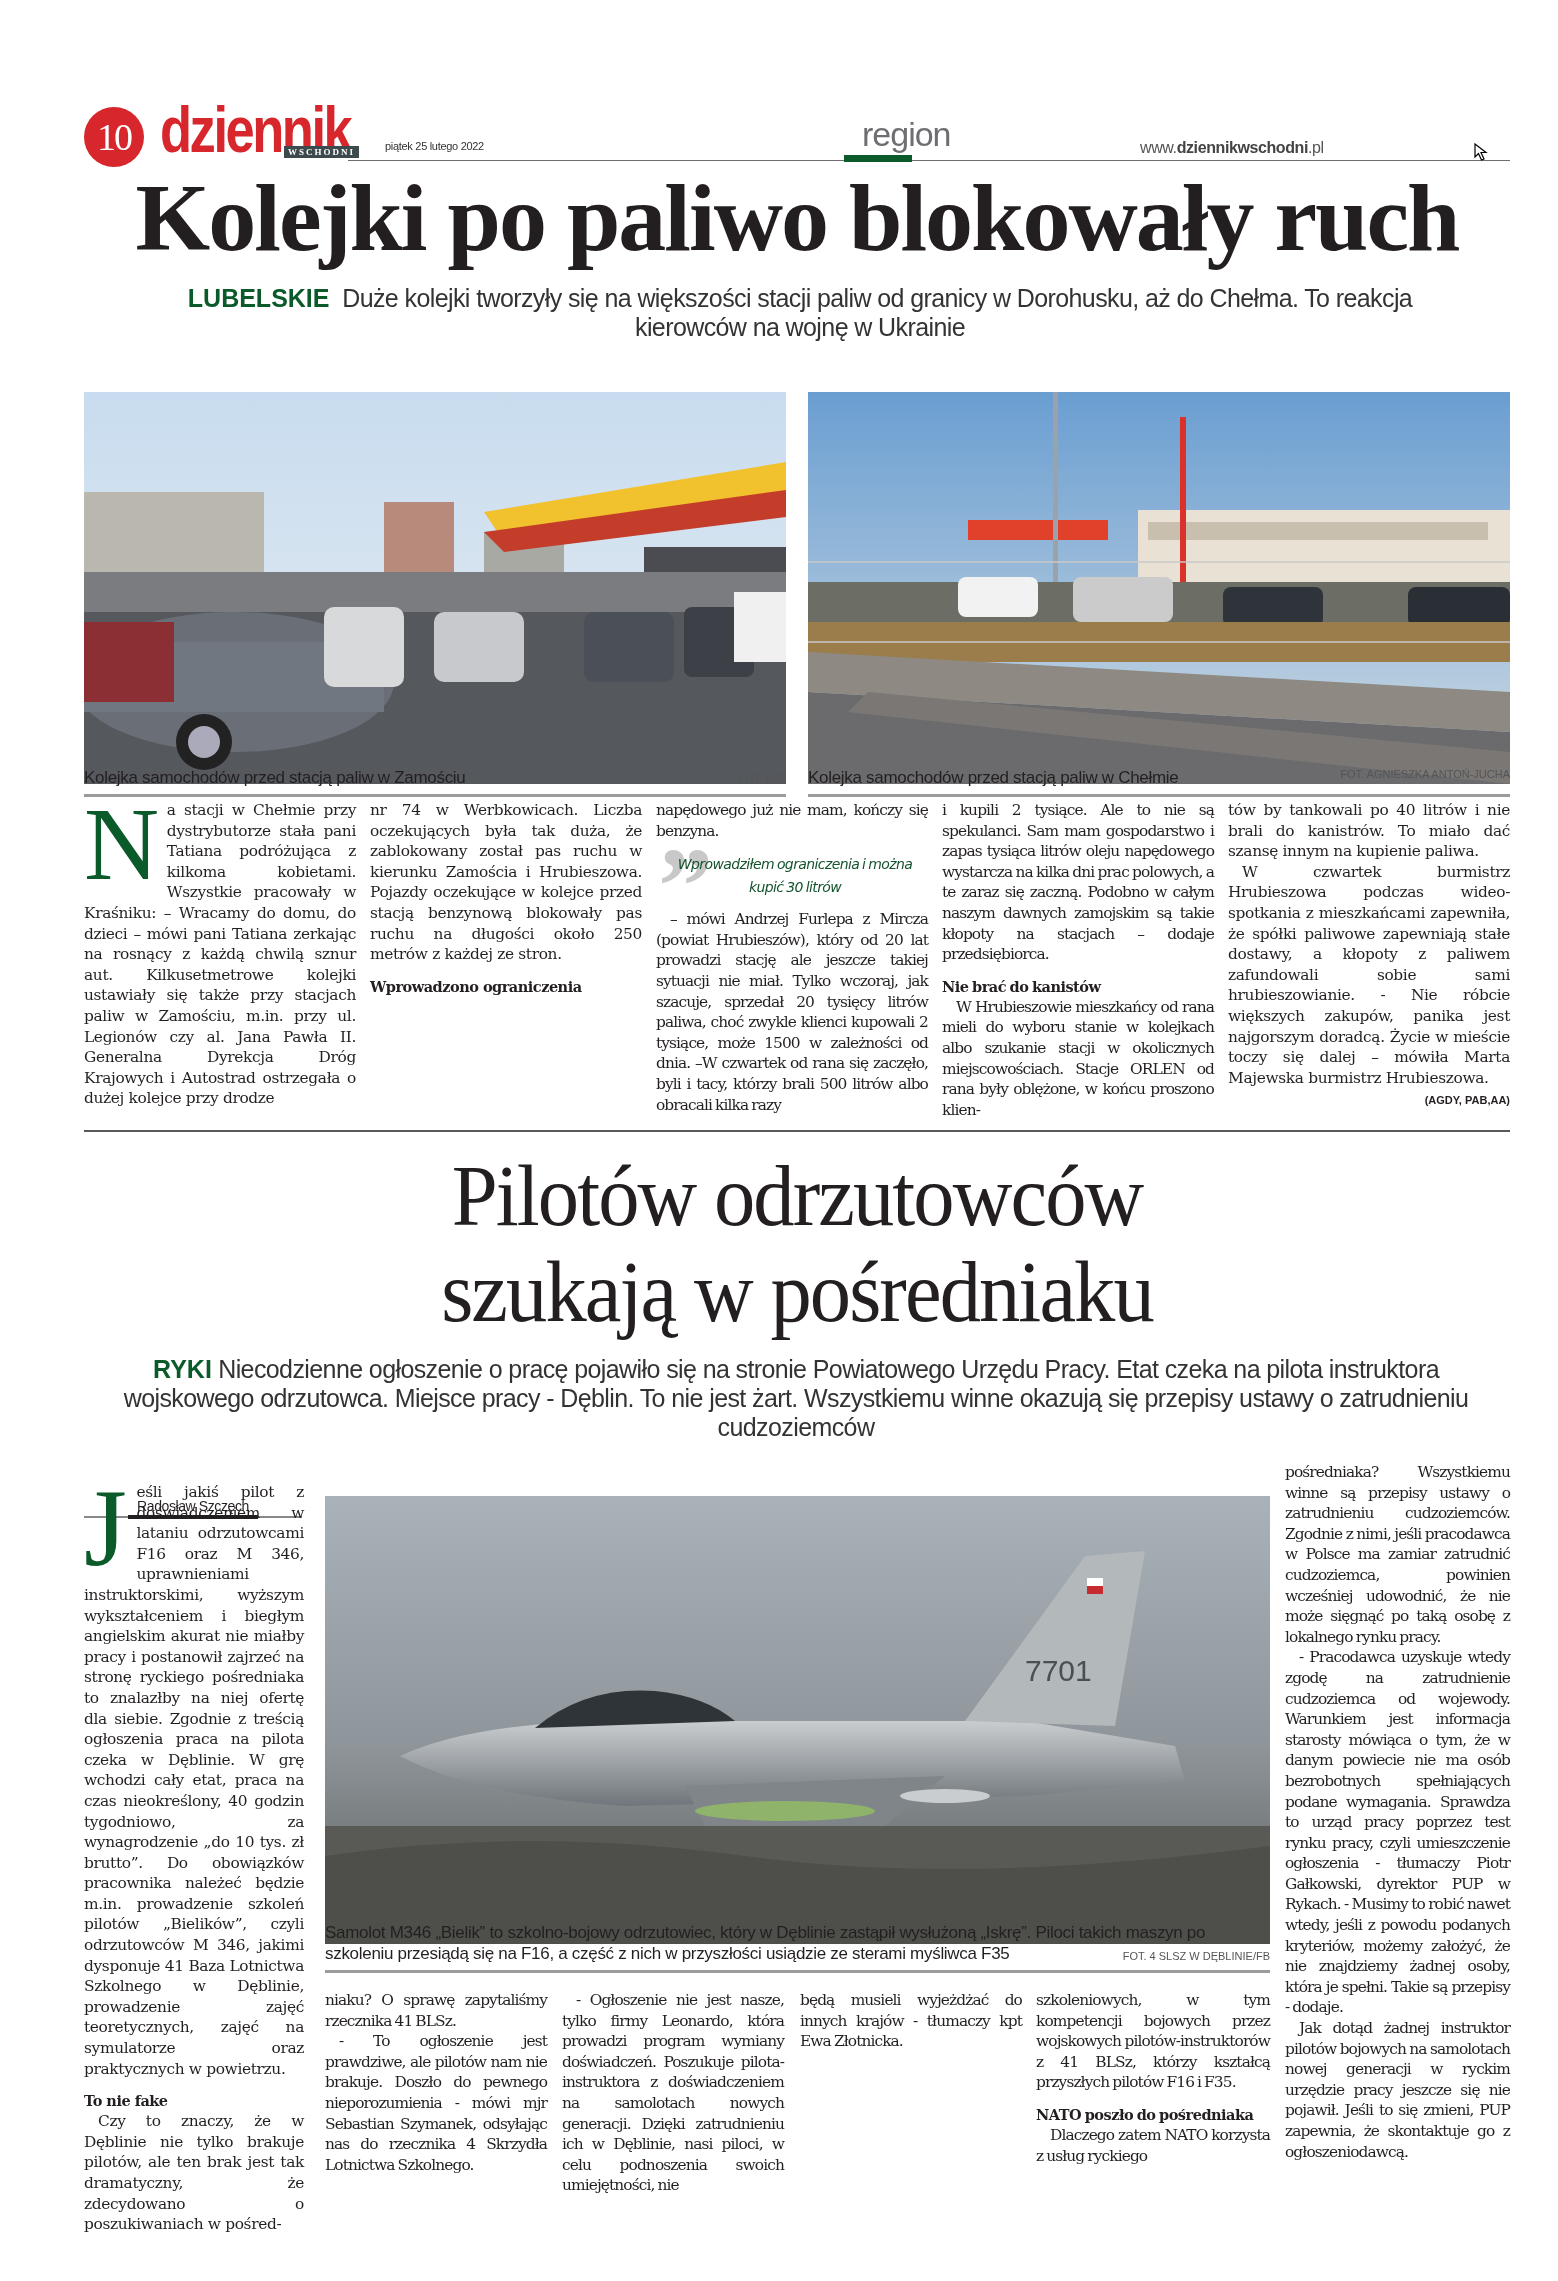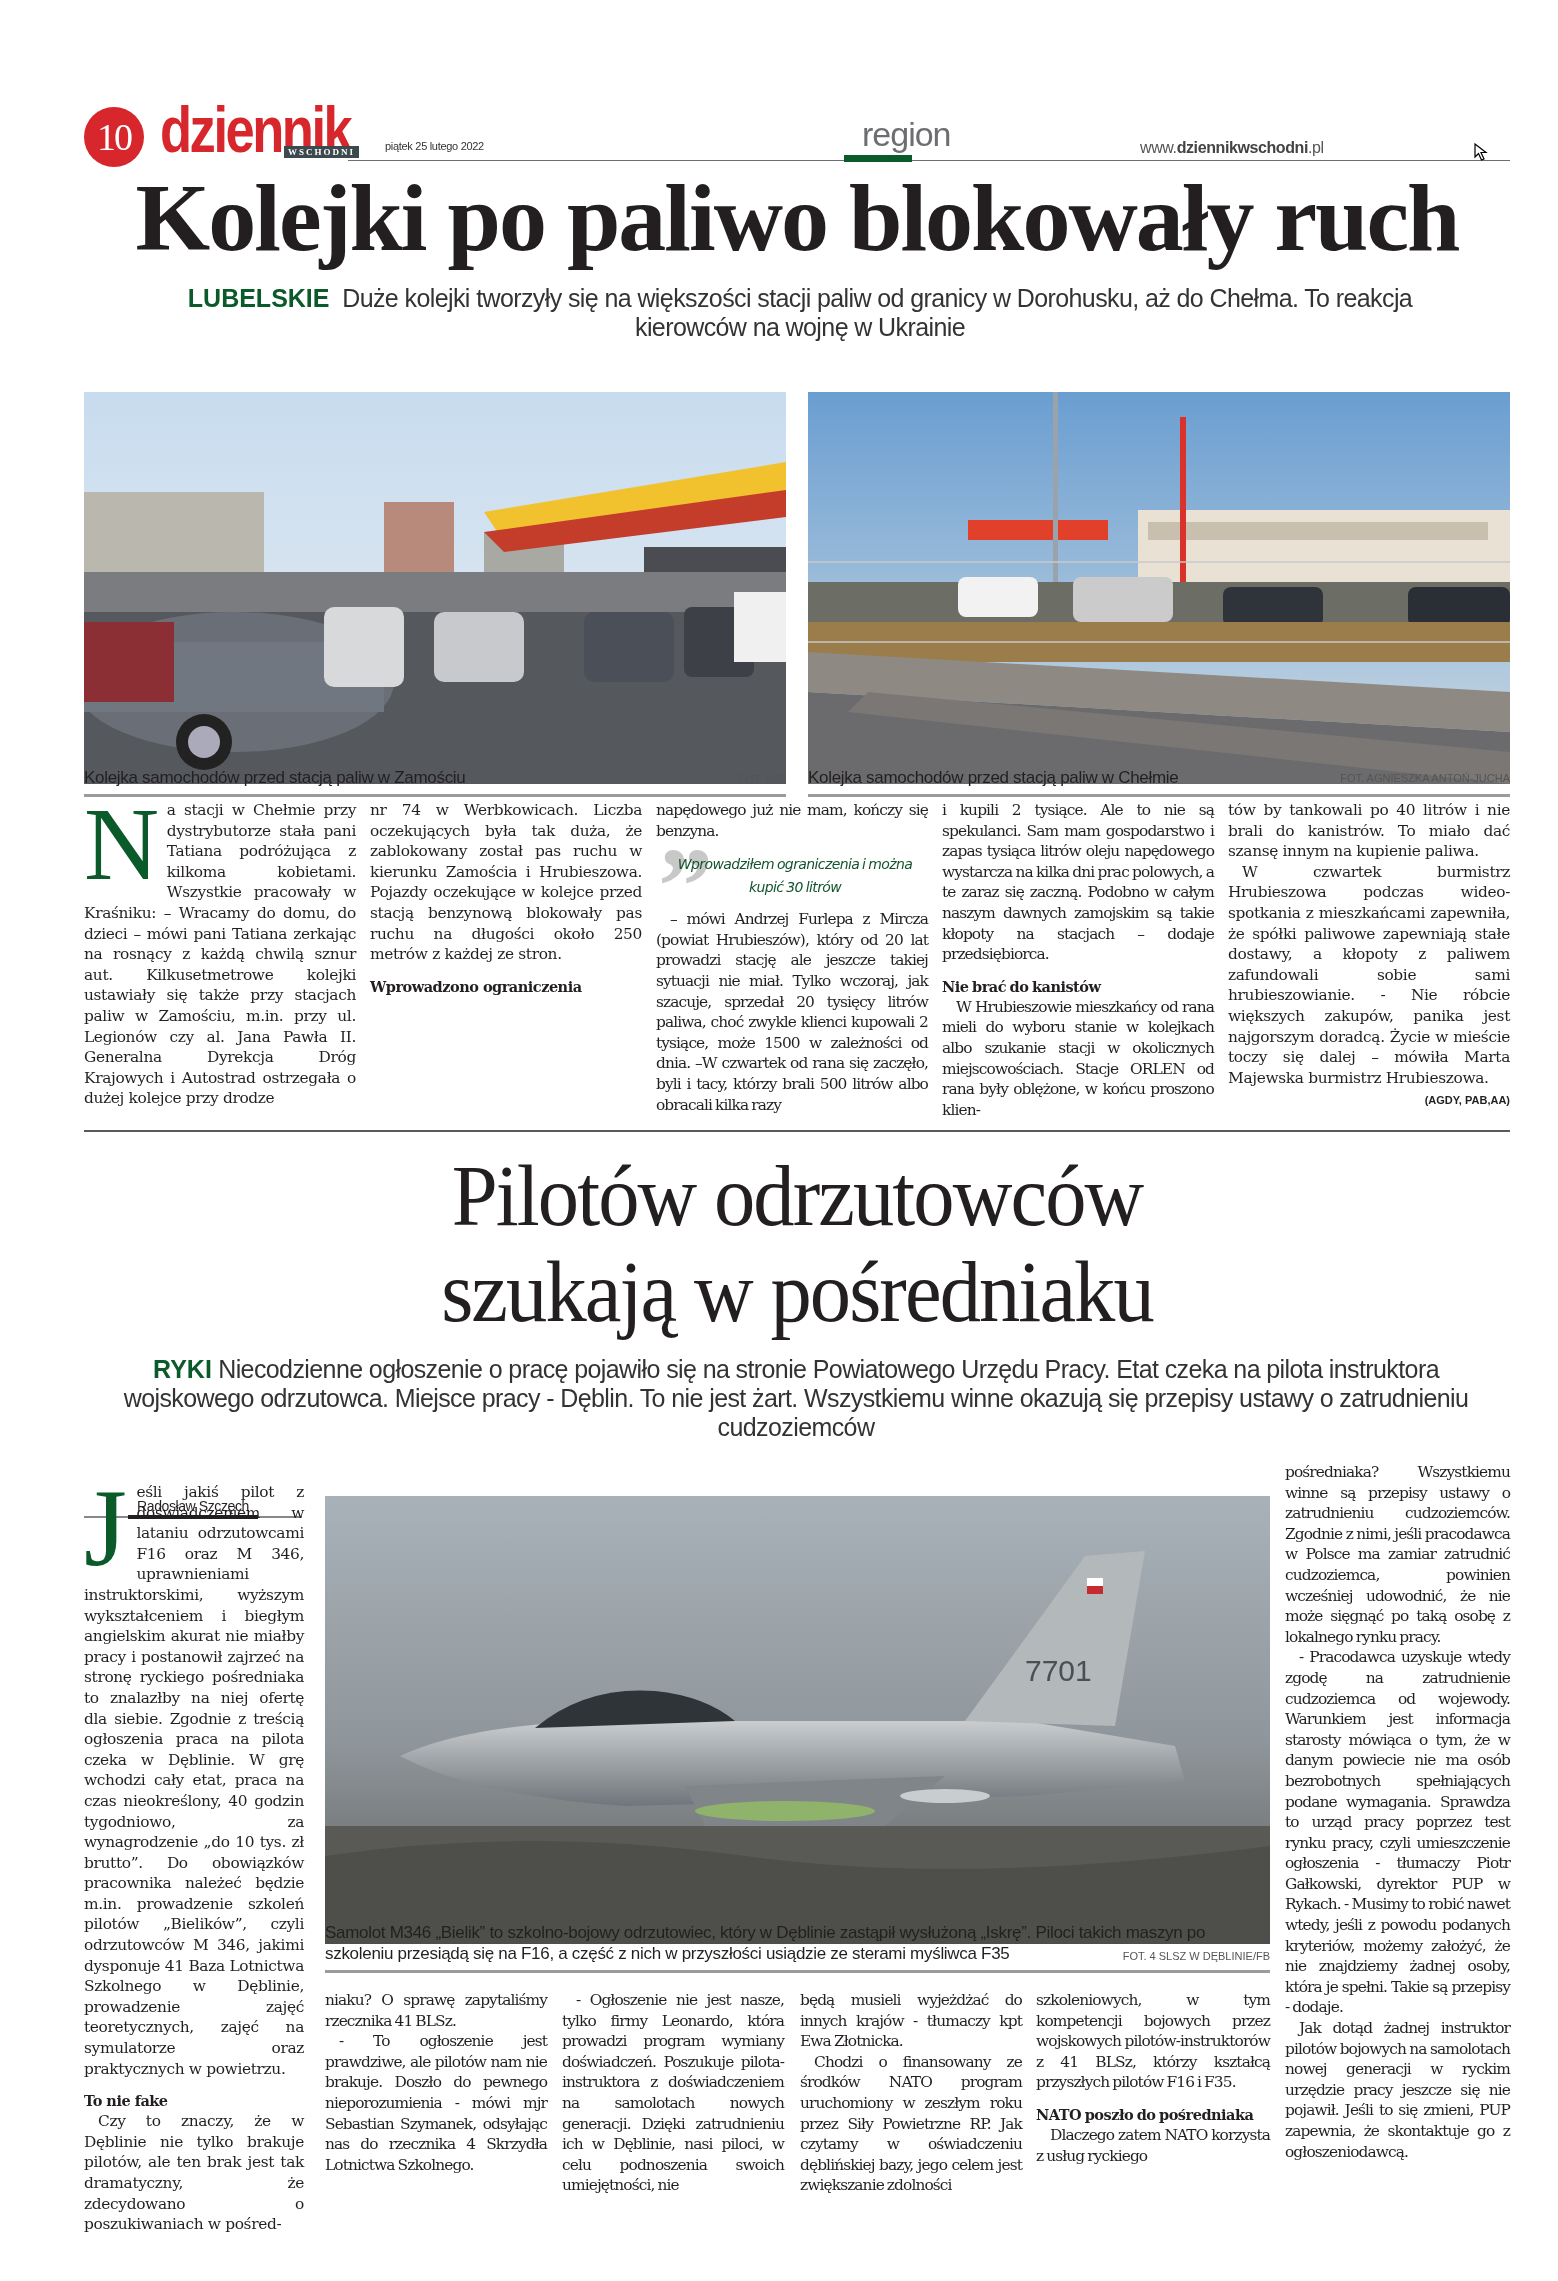--- a/index.html
+++ b/index.html
@@ -164,21 +164,21 @@
   </svg>
 </div>
 <div class="abs" style="left:84px; top:768px; width:702px;">
   <div style="display:flex; justify-content:space-between; align-items:baseline;">
     <span class="caption">Kolejka samochodów przed stacją paliw w Zamościu</span>
     <span class="credit">FOT. ASZ</span>
   </div>
   <div class="cap-rule" style="margin-top:6px;"></div>
 </div>
 <div class="abs" style="left:808px; top:768px; width:702px;">
-  <div style="display:flex; justify-content:space-between; align-items:center;">
+  <div style="display:flex; justify-content:space-between; align-items:flex-start;">
     <span class="caption">Kolejka samochodów przed stacją paliw w Chełmie</span>
     <span class="credit">FOT. AGNIESZKA ANTOŃ-JUCHA</span>
   </div>
   <div class="cap-rule" style="margin-top:6px;"></div>
 </div>
 
 <div class="abs col c1">
   <span class="dropcap">N</span>
   <p class="first">a stacji w Chełmie przy dystrybutorze stała pani Tatiana podróżująca z kilkoma kobietami. Wszystkie pracowały w Kraśniku: – Wracamy do domu, do dzieci – mówi pani Tatiana zerkając na rosnący z każdą chwilą sznur aut. Kilkusetmetrowe kolejki ustawiały się także przy stacjach paliw w Zamościu, m.in. przy ul. Legionów czy al. Jana Pawła II. Generalna Dyrekcja Dróg Krajowych i Autostrad ostrzegała o dużej kolejce przy drodze</p>
 </div>
@@ -271,21 +271,20 @@
 
 <div class="abs col d2 cond">
   <p class="first">niaku? O sprawę zapytaliśmy rzecznika 41 BLSz.</p>
   <p>- To ogłoszenie jest prawdziwe, ale pilotów nam nie brakuje. Doszło do pewnego nieporozumienia - mówi mjr Sebastian Szymanek, odsyłając nas do rzecznika 4 Skrzydła Lotnictwa Szkolnego.</p>
 </div>
 <div class="abs col d3 cond">
   <p>- Ogłoszenie nie jest nasze, tylko firmy Leonardo, która prowadzi program wymiany doświadczeń. Poszukuje pilota-instruktora z doświadczeniem na samolotach nowych generacji. Dzięki zatrudnieniu ich w Dęblinie, nasi piloci, w celu podnoszenia swoich umiejętności, nie</p>
 </div>
 <div class="abs col d4 cond">
   <p class="first">będą musieli wyjeżdżać do innych krajów - tłumaczy kpt Ewa Złotnicka.</p>
-  <p>Chodzi o finansowany ze środków NATO program uruchomiony w zeszłym roku przez Siły Powietrzne RP. Jak czytamy w oświadczeniu dęblińskiej bazy, jego celem jest zwiększanie zdolności</p>
 </div>
 <div class="abs col d5 cond">
   <p class="first">szkoleniowych, w tym kompetencji bojowych przez wojskowych pilotów-instruktorów z 41 BLSz, którzy kształcą przyszłych pilotów F16 i F35.</p>
   <h4>NATO poszło do pośredniaka</h4>
   <p>Dlaczego zatem NATO korzysta z usług ryckiego</p>
 </div>
 <div class="abs col d6 cond">
   <p class="first">pośredniaka? Wszystkiemu winne są przepisy ustawy o zatrudnieniu cudzoziemców. Zgodnie z nimi, jeśli pracodawca w Polsce ma zamiar zatrudnić cudzoziemca, powinien wcześniej udowodnić, że nie może sięgnąć po taką osobę z lokalnego rynku pracy.</p>
   <p>- Pracodawca uzyskuje wtedy zgodę na zatrudnienie cudzoziemca od wojewody. Warunkiem jest informacja starosty mówiąca o tym, że w danym powiecie nie ma osób bezrobotnych spełniających podane wymagania. Sprawdza to urząd pracy poprzez test rynku pracy, czyli umieszczenie ogłoszenia - tłumaczy Piotr Gałkowski, dyrektor PUP w Rykach. - Musimy to robić nawet wtedy, jeśli z powodu podanych kryteriów, możemy założyć, że nie znajdziemy żadnej osoby, która je spełni. Takie są przepisy - dodaje.</p>
   <p>Jak dotąd żadnej instruktor pilotów bojowych na samolotach nowej generacji w ryckim urzędzie pracy jeszcze się nie pojawił. Jeśli to się zmieni, PUP zapewnia, że skontaktuje go z ogłoszeniodawcą.</p>

